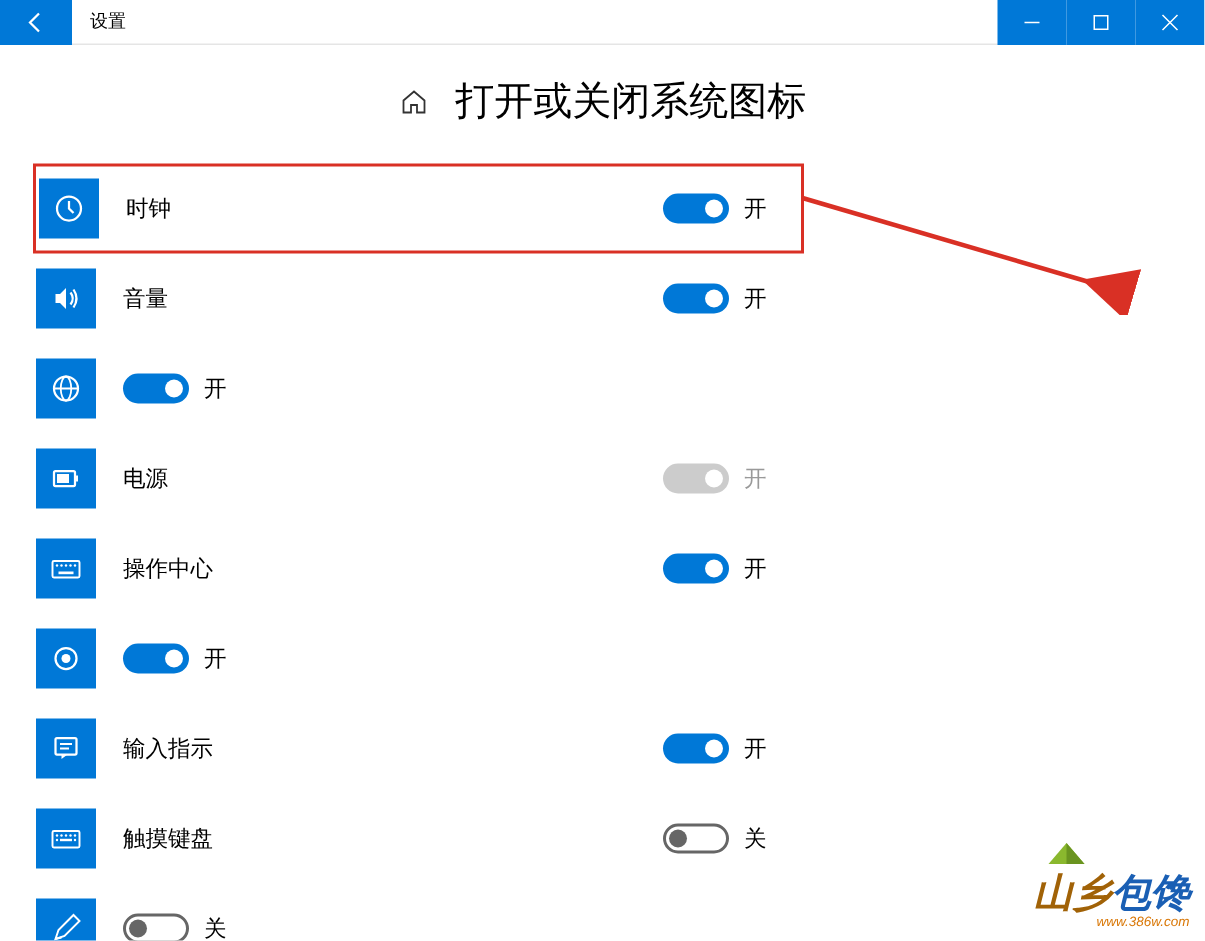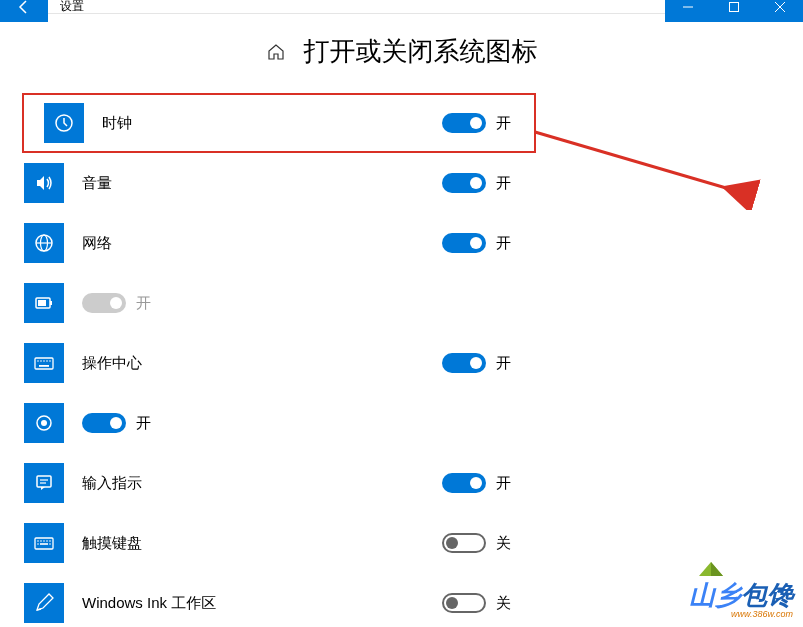--- a/index.html
+++ b/index.html
@@ -1,52 +1,52 @@
 <!DOCTYPE html>
 <html><head>
 <meta charset="utf-8">
 <style>
   * { margin: 0; padding: 0; box-sizing: border-box; }
   body { font-family: "Microsoft YaHei", "Segoe UI", sans-serif; background: #fff; width: 803px; height: 627px; overflow: hidden; position: relative; }
   
-  .titlebar { height: 14px; background: #fff; display: flex; align-items: center; border-bottom: 1px solid #e5e5e5; }
+  .titlebar { height: 30px; background: #fff; display: flex; align-items: center; border-bottom: 1px solid #e5e5e5; }
   .back-btn { width: 48px; height: 30px; background: #0078d7; display: flex; align-items: center; justify-content: center; color: #fff; cursor: pointer; }
   .title-text { padding-left: 12px; font-size: 12px; color: #000; }
   .window-controls { margin-left: auto; display: flex; }
   .win-ctrl { width: 46px; height: 30px; background: #0078d7; display: flex; align-items: center; justify-content: center; color: #fff; cursor: pointer; }
   
   .content { padding: 20px 24px 0 24px; }
   .header-row { display: flex; align-items: center; gap: 18px; margin-bottom: 24px; justify-content: center; }
   .home-icon { width: 20px; height: 20px; display: flex; align-items: center; justify-content: center; cursor: pointer; }
   .page-title { font-size: 26px; font-weight: 500; color: #000; }
   
   .settings-list { max-width: 510px; }
   .setting-row { display: flex; align-items: center; height: 60px; padding-left: 0; position: relative; }
-  .setting-row.highlighted { border: 2px solid #d93025; margin-left: -2px; margin-right: -2px; padding-left: 20px; }
+  .setting-row.highlighted { border: 2px solid #d93025; margin-left: -2px; margin-right: -2px; padding-left: 2px; }
   
   .icon-box { width: 40px; height: 40px; background: #0078d7; display: flex; align-items: center; justify-content: center; margin-right: 18px; color: #fff; flex-shrink: 0; }
   .setting-label { font-size: 15px; color: #000; flex: 1; }
   
   .toggle-wrap { display: flex; align-items: center; gap: 10px; margin-right: 18px; }
   .toggle { width: 44px; height: 20px; border-radius: 10px; position: relative; cursor: pointer; }
   .toggle.on { background: #0078d7; }
   .toggle.off { background: #fff; border: 2px solid #666; }
   .toggle.disabled { background: #ccc; cursor: default; }
   .toggle-knob { width: 12px; height: 12px; border-radius: 50%; background: #fff; position: absolute; top: 4px; }
   .toggle.on .toggle-knob { right: 4px; background: #fff; }
   .toggle.off .toggle-knob { left: 2px; background: #666; top: 2px; }
   .toggle.disabled .toggle-knob { right: 4px; background: #fff; }
   .toggle-text { font-size: 15px; color: #000; min-width: 20px; }
   .toggle-text.disabled { color: #999; }
   
   .annotation-arrow { position: absolute; top: 120px; left: 520px; pointer-events: none; }
   
   .watermark { position: absolute; bottom: 8px; right: 10px; pointer-events: none; }
   .watermark-text { font-size: 26px; font-weight: bold; font-style: italic; color: #1a5fb4; }
-  .watermark-accent { color: #3b82f6; margin-top: 48px; }
+  .watermark-accent { color: #a16207; margin-top: 48px; }
   .watermark-sub { font-size: 9px; color: #d97706; text-align: right; margin-top: -4px; font-style: italic; }
   .watermark-tri { position: absolute; top: -18px; left: 8px; }
 </style>
 </head>
 <body>
 
 <div class="titlebar">
   <div class="back-btn">
     <svg width="16" height="16" viewBox="0 0 16 16">
         <path d="M10 2 L4 8 L10 14" stroke="#fff" stroke-width="1.5" fill="none"></path>
@@ -115,36 +115,36 @@
         </div>
       </div>
       <div class="setting-row">
         <div class="icon-box">
           <svg width="22" height="22" viewBox="0 0 22 22">
             <circle cx="11" cy="11" r="8" stroke="#fff" stroke-width="1.5" fill="none"></circle>
             <ellipse cx="11" cy="11" rx="3.5" ry="8" stroke="#fff" stroke-width="1.2" fill="none"></ellipse>
             <line x1="3" y1="11" x2="19" y2="11" stroke="#fff" stroke-width="1.2"></line>
           </svg>
         </div>
-        <div class="setting-label">网络</div>
         <div class="toggle-wrap">
           <div class="toggle on">
             <div class="toggle-knob"></div>
           </div>
           <div class="toggle-text">开</div>
         </div>
       </div>
       <div class="setting-row">
         <div class="icon-box">
           <svg width="22" height="22" viewBox="0 0 22 22">
             <rect x="3" y="6" width="14" height="10" stroke="#fff" stroke-width="1.5" fill="none" rx="1"></rect>
             <rect x="17" y="9" width="2" height="4" fill="#fff"></rect>
             <rect x="5" y="8" width="8" height="6" fill="#fff"></rect>
           </svg>
         </div>
+        <div class="setting-label">电源</div>
         <div class="toggle-wrap">
           <div class="toggle disabled">
             <div class="toggle-knob"></div>
           </div>
           <div class="toggle-text disabled">开</div>
         </div>
       </div>
       <div class="setting-row">
         <div class="icon-box">
           <svg width="22" height="22" viewBox="0 0 22 22">
@@ -218,21 +218,20 @@
           <div class="toggle-text">关</div>
         </div>
       </div>
       <div class="setting-row">
         <div class="icon-box">
           <svg width="22" height="22" viewBox="0 0 22 22">
             <path d="M4 18 L6 12 L16 2 L20 6 L10 16 Z" stroke="#fff" stroke-width="1.3" fill="none"></path>
             <path d="M4 18 L8 17" stroke="#fff" stroke-width="1.3"></path>
           </svg>
         </div>
-        <div class="setting-label">Windows Ink 工作区</div>
         <div class="toggle-wrap">
           <div class="toggle off">
             <div class="toggle-knob"></div>
           </div>
           <div class="toggle-text">关</div>
         </div>
       </div>
     </div>
 </div>
 

